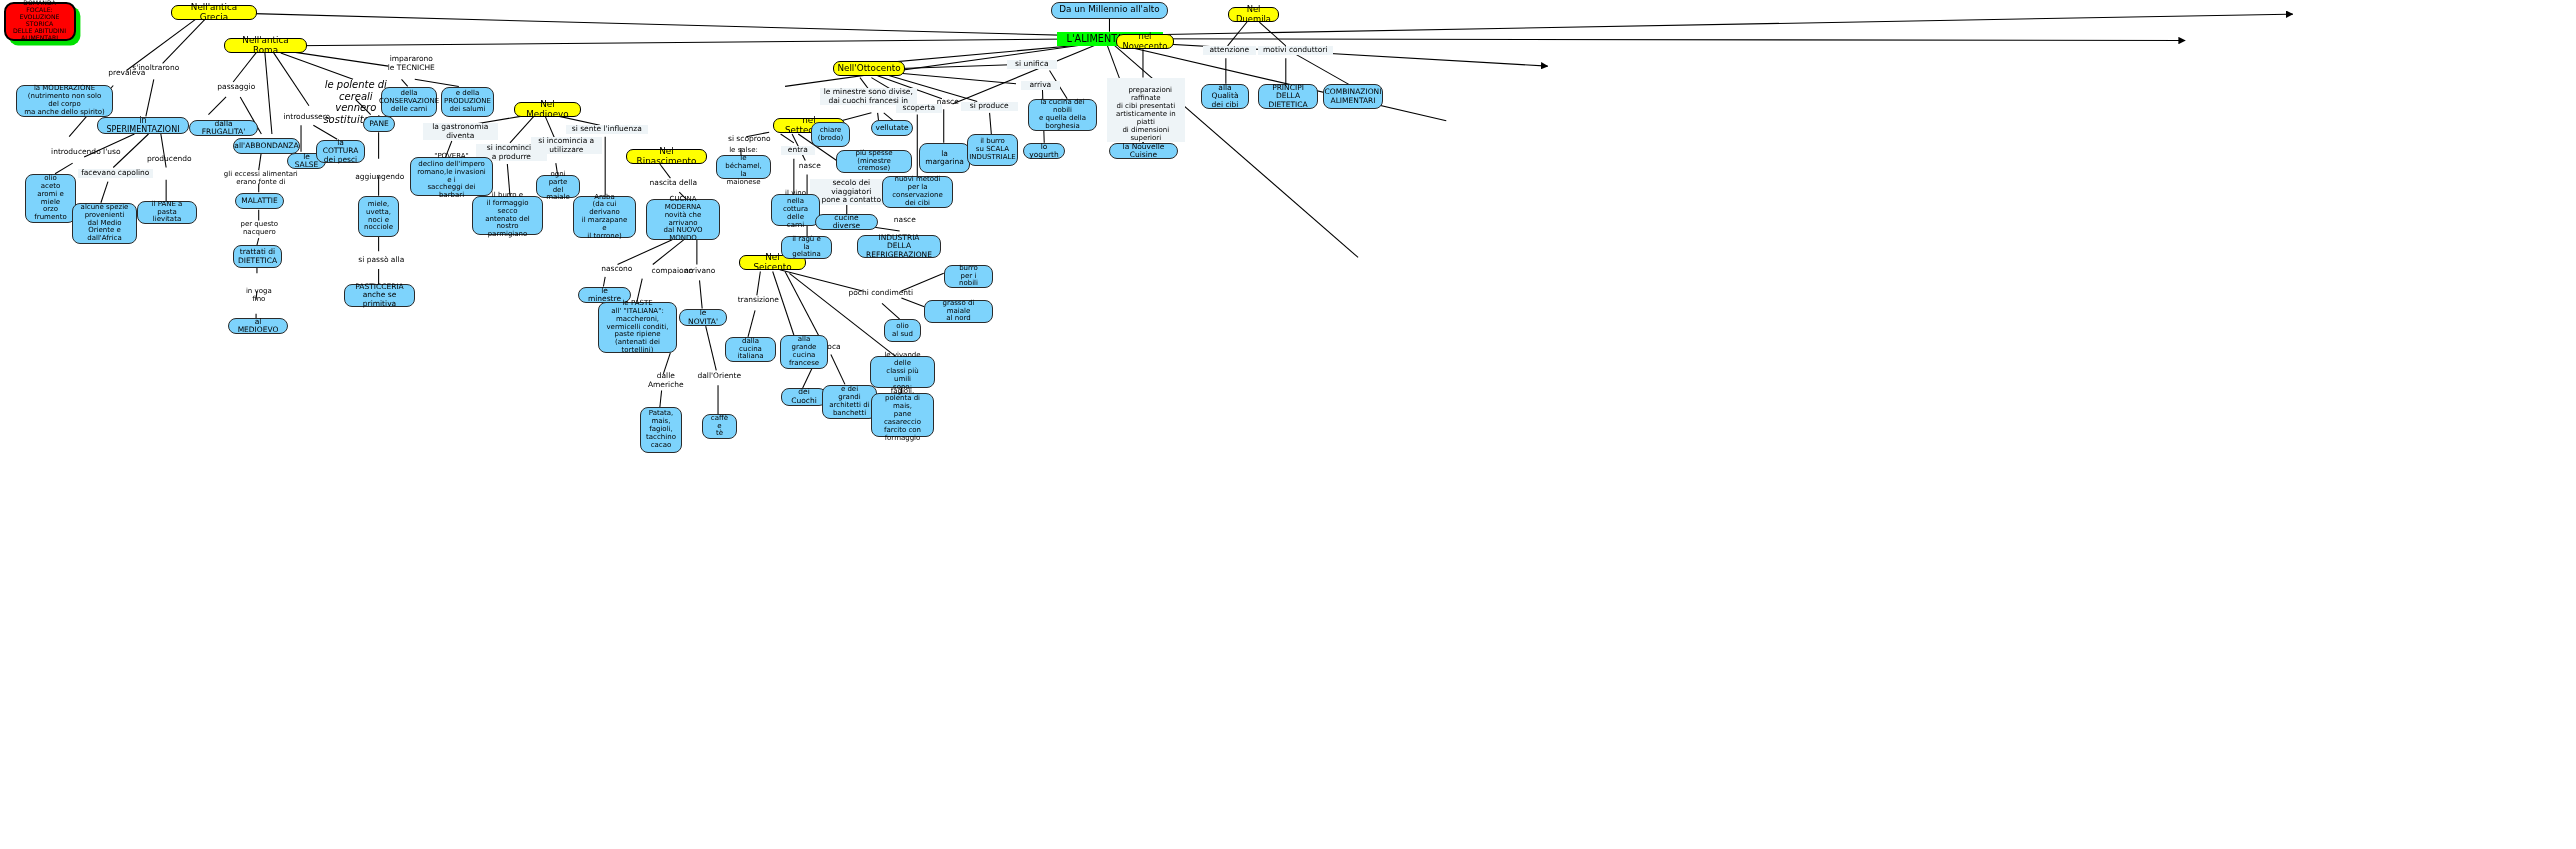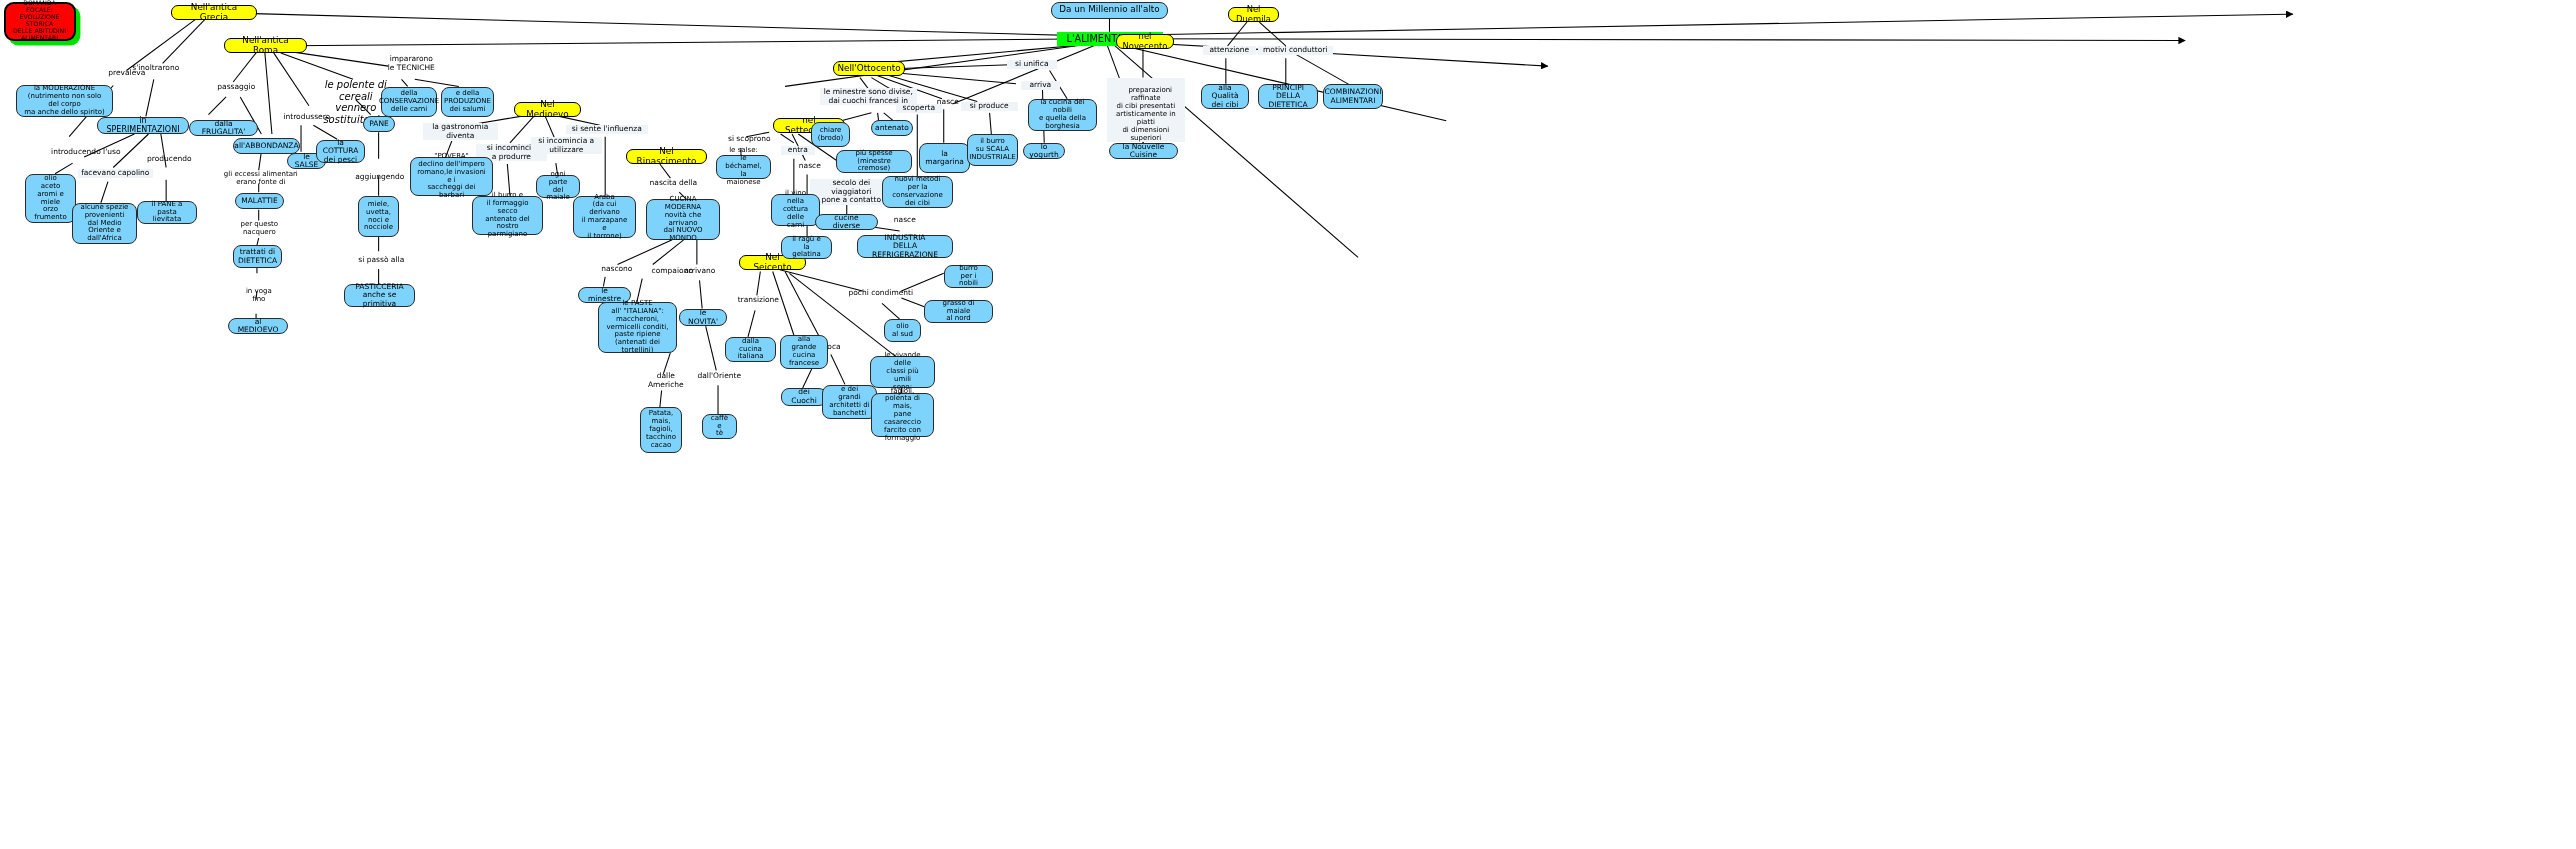--- a/index.html
+++ b/index.html
@@ -438,32 +438,32 @@
 
   <div class="node concept" style="left:781px;top:236px;width:51px;height:23px;font-size:7px;">
     <span style="white-space:pre-line">il ragù e
 la gelatina</span>
     </div>
 
   <div class="node concept" style="left:815px;top:214px;width:63px;height:16px;font-size:7.5px;">
     <span>cucine diverse</span>
     </div>
 
-  <div class="node concept" style="left:857px;top:235px;width:96px;height:23px;font-size:7.5px;">
+  <div class="node concept" style="left:857px;top:235px;width:84px;height:23px;font-size:7.5px;">
     <span style="white-space:pre-line">INDUSTRIA
 DELLA REFRIGERAZIONE</span>
     </div>
 
   <div class="node concept" style="left:811px;top:122px;width:39px;height:25px;font-size:7px;">
     <span style="white-space:pre-line">chiare
 (brodo)</span>
     </div>
 
   <div class="node concept" style="left:871px;top:120px;width:42px;height:16px;font-size:7.5px;">
-    <span>antenato</span>
+    <span>vellutate</span>
     </div>
 
   <div class="node concept" style="left:836px;top:150px;width:76px;height:23px;font-size:7px;">
     <span style="white-space:pre-line">più spesse
 (minestre cremose)</span>
     </div>
 
   <div class="node concept" style="left:882px;top:176px;width:71px;height:32px;font-size:7px;">
     <span style="white-space:pre-line">nuovi metodi
 per la conservazione

